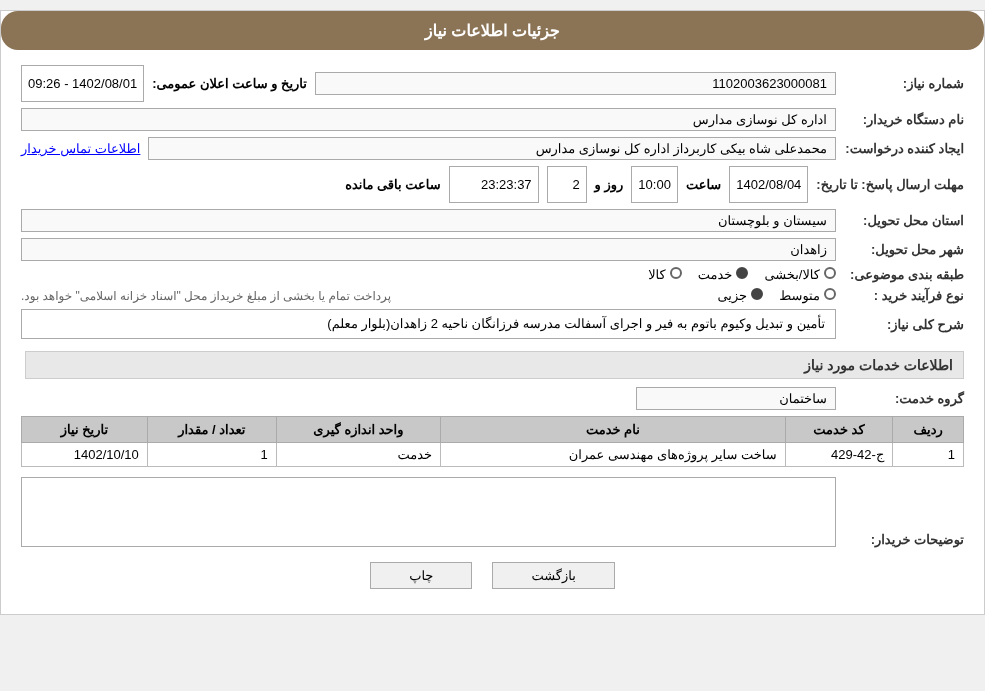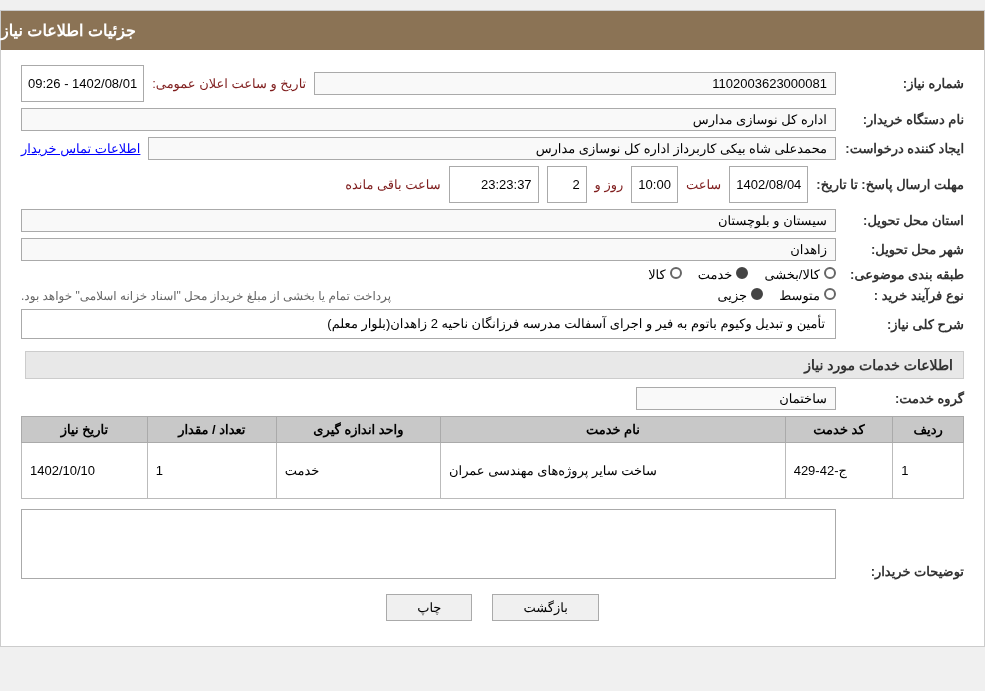--- a/index.html
+++ b/index.html
@@ -11,24 +11,25 @@
     }
     .page-container {
       max-width: 985px;
       margin: 10px auto;
       background: #fff;
       border: 1px solid #ccc;
     }
     .page-header {
       background: #8b7355;
       color: #fff;
-      text-align: left;
+      text-align: center;
       padding: 10px 0;
       font-size: 16px;
       font-weight: bold;
+      border-radius: 17px;
     }
     .content {
       padding: 15px 20px;
     }
     .row {
       display: flex;
       align-items: center;
       margin-bottom: 6px;
       gap: 8px;
     }
@@ -45,22 +46,22 @@
       padding: 3px 8px;
       min-height: 22px;
       flex: 1;
       text-align: right;
     }
     .value-box.readonly {
       background: #f9f9f9;
     }
     .inline-label {
       white-space: nowrap;
-      font-weight: normal;
-      color: #7f1d1d;
+      font-weight: bold;
+      color: #000000;
     }
     .small-box {
       border: 1px solid #aaa;
       background: #fff;
       padding: 10px 6px;
       min-height: 22px;
     }
     .link-blue {
       color: #00f;
       text-decoration: underline;
@@ -109,22 +110,22 @@
     }
     .data-table th {
       background: #c8c8c8;
       border: 1px solid #aaa;
       padding: 5px 8px;
       text-align: center;
       font-weight: bold;
     }
     .data-table td {
       border: 1px solid #bbb;
-      padding: 20px 8px;
-      text-align: left;
+      padding: 4px 8px;
+      text-align: right;
       background: #fff;
     }
     
     .notes-area {
       width: 100%;
       height: 70px;
       border: 1px solid #aaa;
       resize: none;
       padding: 4px;
       font-family: Tahoma, Arial, sans-serif;
@@ -145,21 +146,21 @@
       padding-top: 4px;
     }
     
     .buttons-row {
       display: flex;
       justify-content: center;
       gap: 20px;
       margin: 15px 0 10px 0;
     }
     .btn {
-      padding: 5px 30px;
+      padding: 5px 38px;
       border: 1px solid #aaa;
       background: #f0f0f0;
       cursor: pointer;
       font-family: Tahoma, Arial, sans-serif;
       font-size: 13px;
       min-width: 80px;
     }
     
     .desc-box {
       border: 1px solid #aaa;

